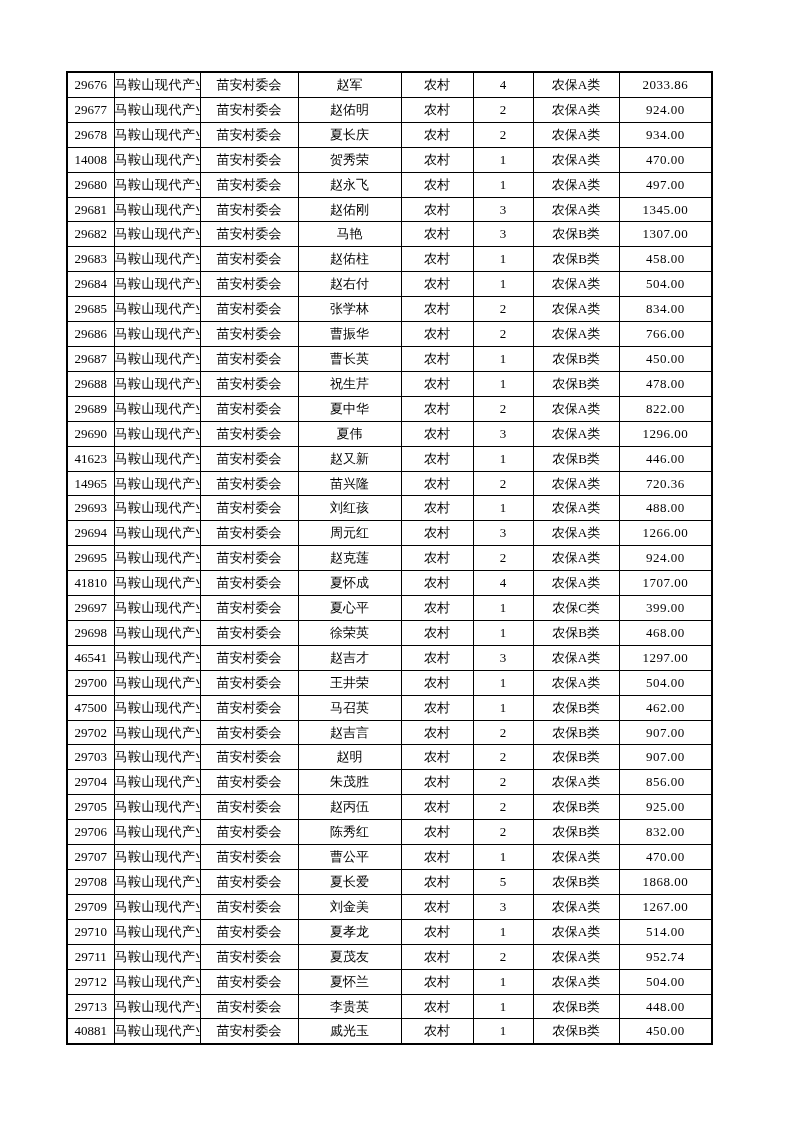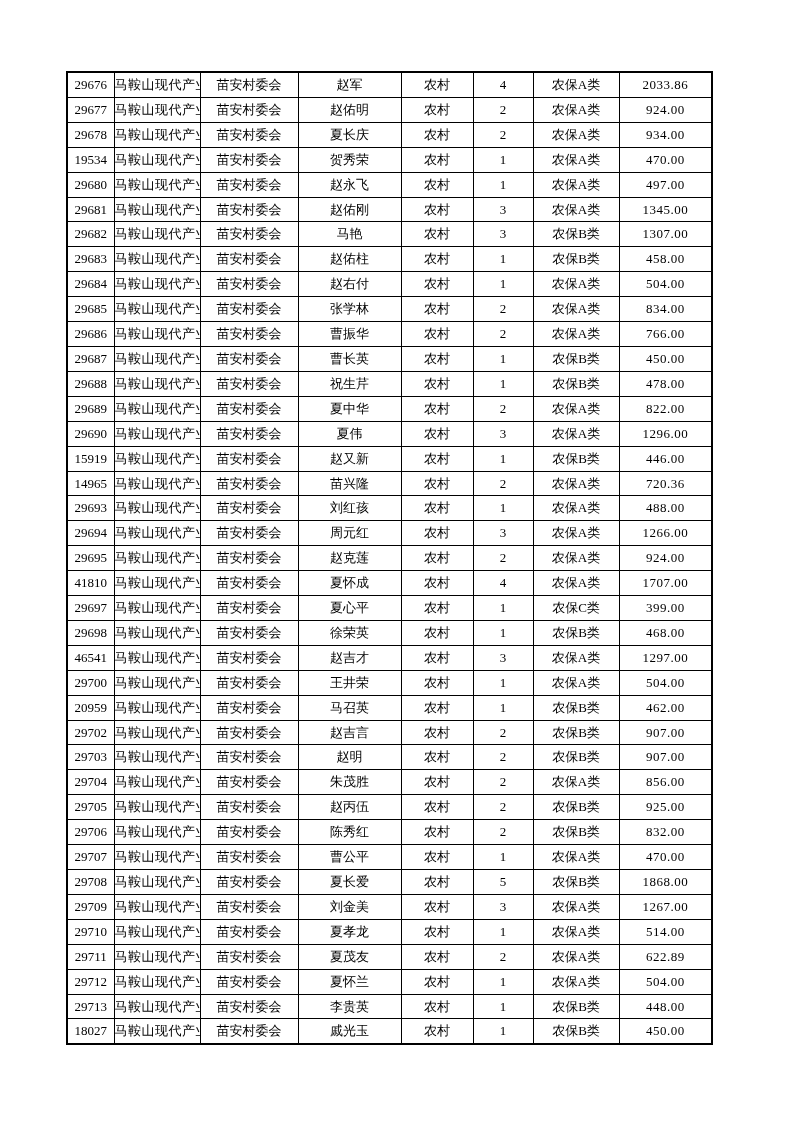--- a/index.html
+++ b/index.html
@@ -86,21 +86,21 @@
           <td class="c0">29678</td>
           <td class="c1">马鞍山现代产业</td>
           <td class="c2">苗安村委会</td>
           <td class="c3">夏长庆</td>
           <td class="c4">农村</td>
           <td class="c5">2</td>
           <td class="c6">农保A类</td>
           <td class="c7">934.00</td>
         </tr>
         <tr>
-          <td class="c0">19534</td>
+          <td class="c0">14008</td>
           <td class="c1">马鞍山现代产业</td>
           <td class="c2">苗安村委会</td>
           <td class="c3">贺秀荣</td>
           <td class="c4">农村</td>
           <td class="c5">1</td>
           <td class="c6">农保A类</td>
           <td class="c7">470.00</td>
         </tr>
         <tr>
           <td class="c0">29680</td>
@@ -206,21 +206,21 @@
           <td class="c0">29690</td>
           <td class="c1">马鞍山现代产业</td>
           <td class="c2">苗安村委会</td>
           <td class="c3">夏伟</td>
           <td class="c4">农村</td>
           <td class="c5">3</td>
           <td class="c6">农保A类</td>
           <td class="c7">1296.00</td>
         </tr>
         <tr>
-          <td class="c0">15919</td>
+          <td class="c0">41623</td>
           <td class="c1">马鞍山现代产业</td>
           <td class="c2">苗安村委会</td>
           <td class="c3">赵又新</td>
           <td class="c4">农村</td>
           <td class="c5">1</td>
           <td class="c6">农保B类</td>
           <td class="c7">446.00</td>
         </tr>
         <tr>
           <td class="c0">14965</td>
@@ -306,21 +306,21 @@
           <td class="c0">29700</td>
           <td class="c1">马鞍山现代产业</td>
           <td class="c2">苗安村委会</td>
           <td class="c3">王井荣</td>
           <td class="c4">农村</td>
           <td class="c5">1</td>
           <td class="c6">农保A类</td>
           <td class="c7">504.00</td>
         </tr>
         <tr>
-          <td class="c0">20959</td>
+          <td class="c0">47500</td>
           <td class="c1">马鞍山现代产业</td>
           <td class="c2">苗安村委会</td>
           <td class="c3">马召英</td>
           <td class="c4">农村</td>
           <td class="c5">1</td>
           <td class="c6">农保B类</td>
           <td class="c7">462.00</td>
         </tr>
         <tr>
           <td class="c0">29702</td>
@@ -413,21 +413,21 @@
           <td class="c7">514.00</td>
         </tr>
         <tr>
           <td class="c0">29711</td>
           <td class="c1">马鞍山现代产业</td>
           <td class="c2">苗安村委会</td>
           <td class="c3">夏茂友</td>
           <td class="c4">农村</td>
           <td class="c5">2</td>
           <td class="c6">农保A类</td>
-          <td class="c7">622.89</td>
+          <td class="c7">952.74</td>
         </tr>
         <tr>
           <td class="c0">29712</td>
           <td class="c1">马鞍山现代产业</td>
           <td class="c2">苗安村委会</td>
           <td class="c3">夏怀兰</td>
           <td class="c4">农村</td>
           <td class="c5">1</td>
           <td class="c6">农保A类</td>
           <td class="c7">504.00</td>
@@ -436,21 +436,21 @@
           <td class="c0">29713</td>
           <td class="c1">马鞍山现代产业</td>
           <td class="c2">苗安村委会</td>
           <td class="c3">李贵英</td>
           <td class="c4">农村</td>
           <td class="c5">1</td>
           <td class="c6">农保B类</td>
           <td class="c7">448.00</td>
         </tr>
         <tr>
-          <td class="c0">18027</td>
+          <td class="c0">40881</td>
           <td class="c1">马鞍山现代产业</td>
           <td class="c2">苗安村委会</td>
           <td class="c3">戚光玉</td>
           <td class="c4">农村</td>
           <td class="c5">1</td>
           <td class="c6">农保B类</td>
           <td class="c7">450.00</td>
         </tr>
       </tbody>
   </table>

